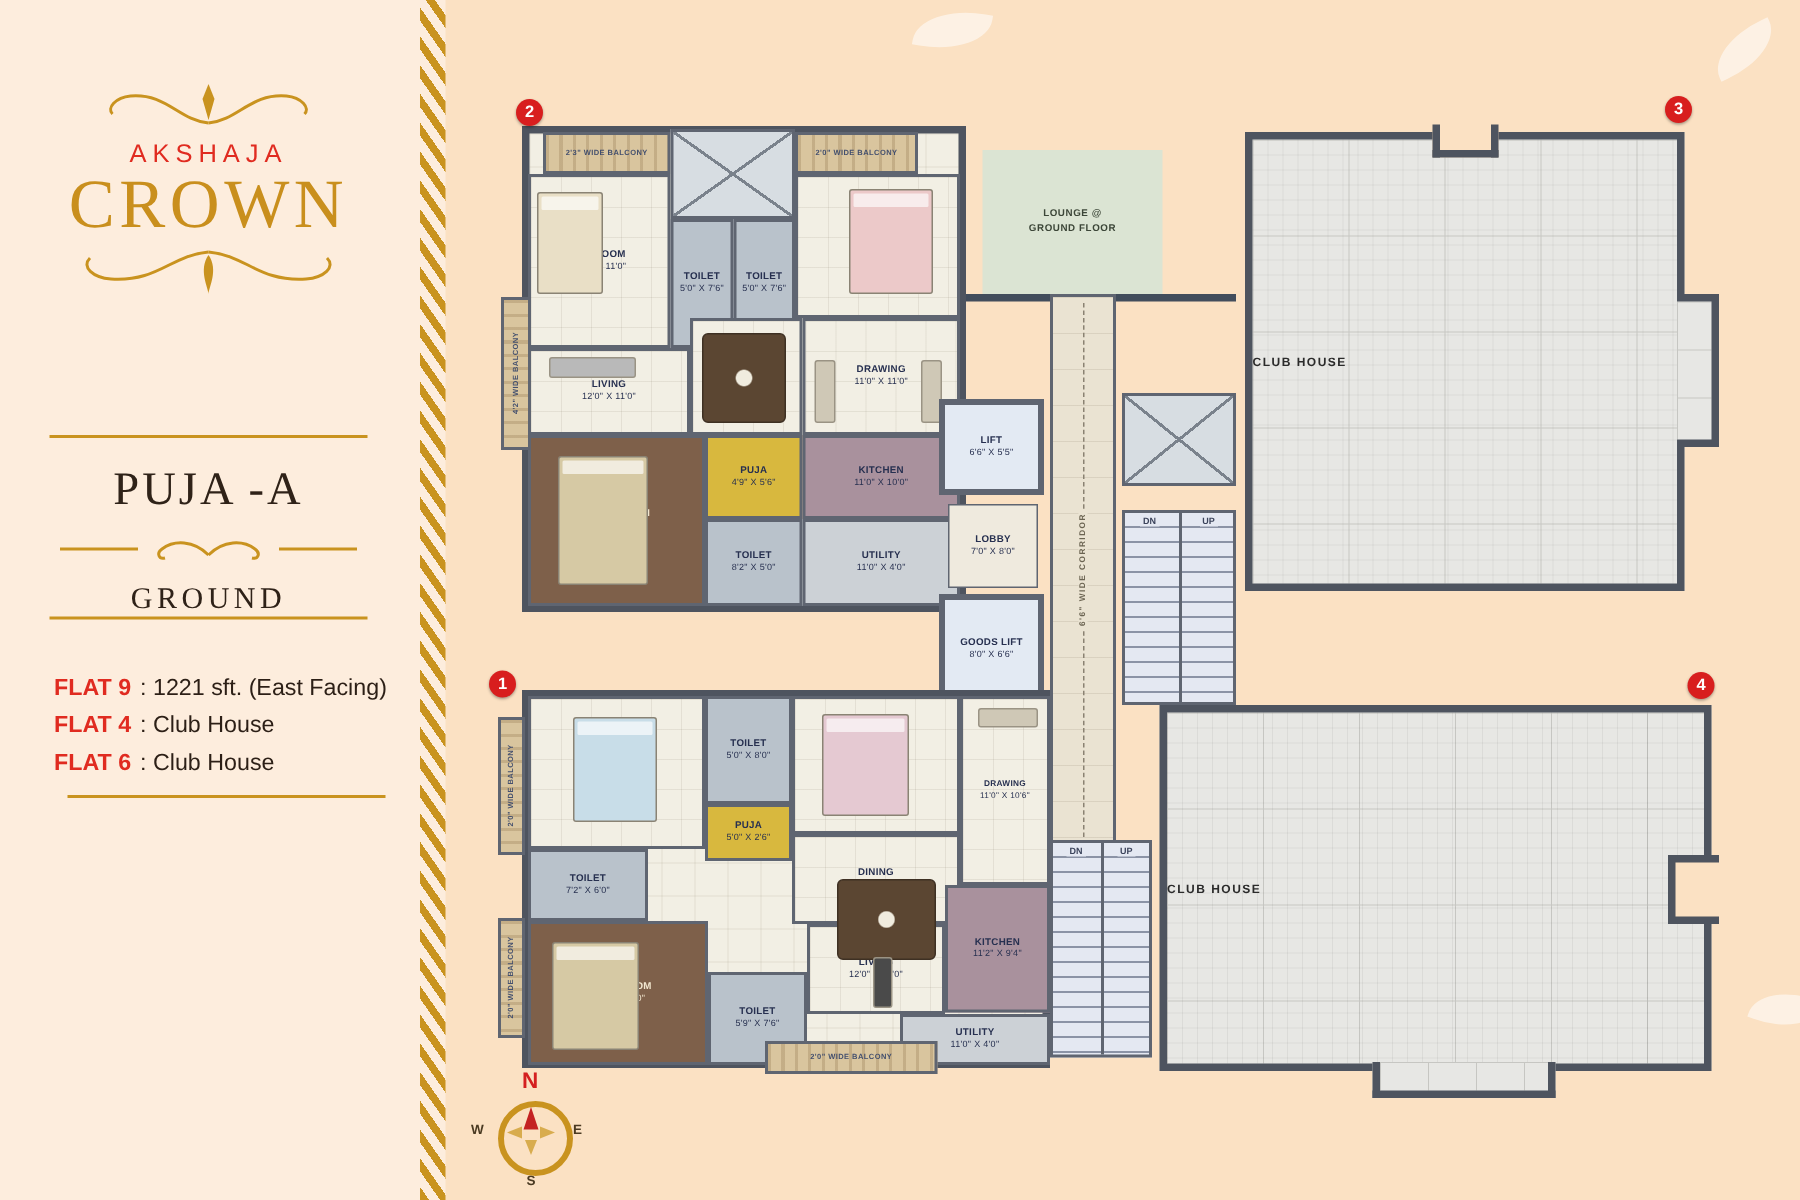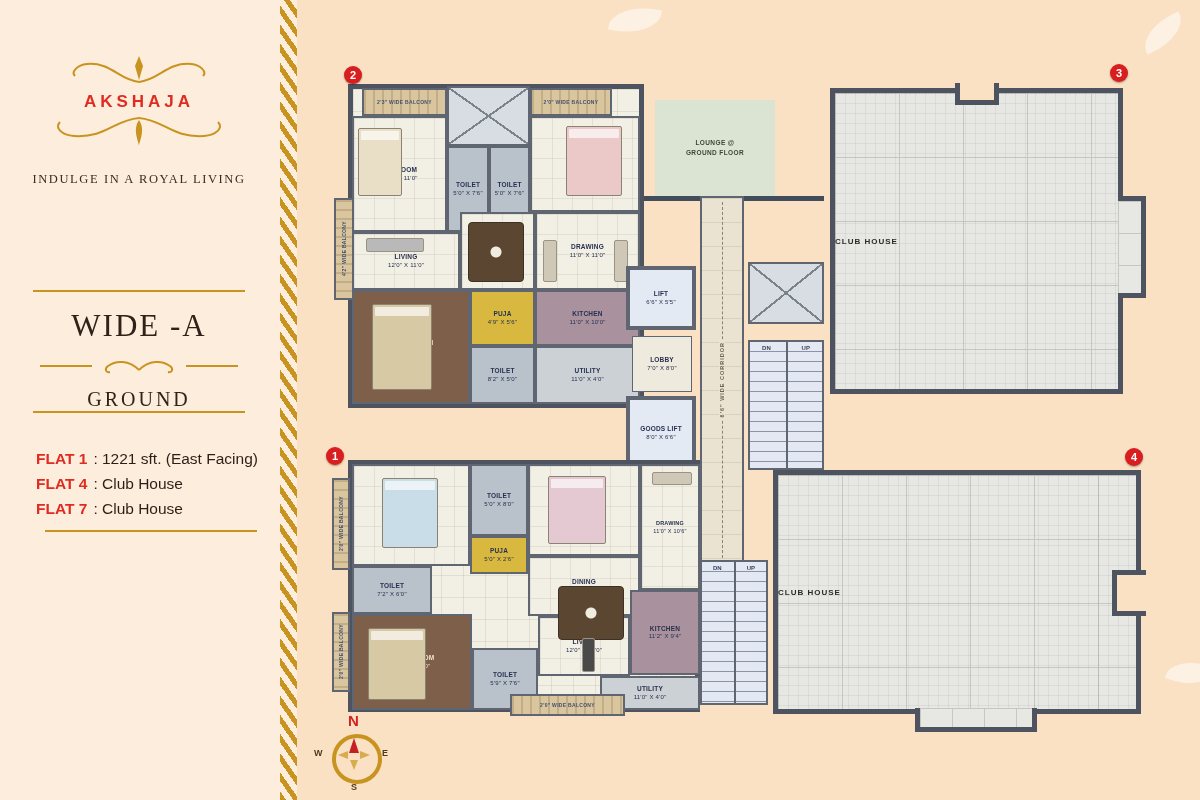--- a/index.html
+++ b/index.html
@@ -4,21 +4,21 @@
 <style>
   html,body{margin:0;padding:0;}
   .stage{position:relative;width:1200px;height:800px;background:#fbe1c3;overflow:hidden;
          font-family:"Liberation Sans",sans-serif;}
   
   .sidebar{position:absolute;left:0;top:0;width:278px;height:800px;background:#fdeddd;}
   .rope{position:absolute;left:278px;top:0;width:17px;height:800px;
         background:repeating-linear-gradient(55deg,#c9931f 0 5px,#fdeddd 5px 11px);
         border-left:2px solid #fdeddd;}
   .logo-block{position:absolute;left:0;top:52px;width:278px;text-align:center;}
-  .brand{color:#e02b20;font-weight:700;font-size:17px;letter-spacing:4px;margin-top:2px;}
+  .brand{color:#e02b20;font-weight:400;font-size:17px;letter-spacing:4px;margin-top:2px;}
   .crown{color:#c98f1d;font-family:"Liberation Serif",serif;font-size:46px;letter-spacing:3px;
          margin-top:-4px;font-weight:400;}
   .tagline{color:#3a2a20;font-family:"Liberation Serif",serif;font-size:12.5px;letter-spacing:1.6px;
            margin-top:16px;}
   .rule{height:2px;background:#c9931f;margin:0 auto;width:212px;}
   .titles{position:absolute;left:0;top:290px;width:278px;text-align:center;color:#2f2218;}
   .block-title{font-family:"Liberation Serif",serif;font-size:31px;letter-spacing:2px;margin:16px 0 12px;}
   .orn-row{display:flex;align-items:center;justify-content:center;gap:4px;margin:2px 0;}
   .orn-row .rule{width:52px;margin:0;}
   .plans1{font-family:"Liberation Serif",serif;font-size:20px;letter-spacing:3px;margin-top:12px;}
@@ -119,58 +119,58 @@
   <div class="sidebar">
     <div class="logo-block">
       <svg width="160" height="34" viewBox="0 0 160 34">
         <g fill="none" stroke="#c9931f" stroke-width="2">
           <path d="M80 30 C60 28 52 10 28 12 C18 13 12 20 16 24"></path>
           <path d="M80 30 C100 28 108 10 132 12 C142 13 148 20 144 24"></path>
           <path d="M80 28 L76 14 L80 4 L84 14 Z" fill="#c9931f" stroke="none"></path>
         </g>
       </svg>
       <div class="brand">AKSHAJA</div>
+      <div class="crown">CROWN</div>
       <svg width="190" height="40" viewBox="0 0 190 40">
         <g fill="none" stroke="#c9931f" stroke-width="2">
           <path d="M95 6 C70 8 62 26 30 24 C18 23 10 16 16 10"></path>
           <path d="M95 6 C120 8 128 26 160 24 C172 23 180 16 174 10"></path>
           <path d="M95 8 C88 18 95 30 95 34 C95 30 102 18 95 8" fill="#c9931f" stroke="none"></path>
         </g>
       </svg>
-      <div class="tagline">INDULGE IN A ROYAL LIVING</div>
     </div>
 
     <div class="titles">
       <div class="rule"></div>
-      <div class="block-title">WIDE -A</div>
+      <div class="block-title">PUJA -A</div>
       <div class="orn-row">
         <div class="rule"></div>
         <svg width="86" height="20" viewBox="0 0 86 20">
           <g fill="none" stroke="#c9931f" stroke-width="2">
             <path d="M43 14 C33 4 20 4 12 10 C8 13 10 17 14 16"></path>
             <path d="M43 14 C53 4 66 4 74 10 C78 13 76 17 72 16"></path>
           </g>
         </svg>
         <div class="rule"></div>
       </div>
       <div class="plans1">GROUND</div>
       <div class="rule"></div>
     </div>
 
     <div class="flat-list">
       <div class="flat-row">
-        <span class="flat-label">FLAT 1</span>
+        <span class="flat-label">FLAT 9</span>
         <span class="flat-value">: 1221 sft. (East Facing)</span>
       </div>
       <div class="flat-row">
         <span class="flat-label">FLAT 4</span>
         <span class="flat-value">: Club House</span>
       </div>
       <div class="flat-row">
-        <span class="flat-label">FLAT 7</span>
+        <span class="flat-label">FLAT 6</span>
         <span class="flat-value">: Club House</span>
       </div>
       <div class="rule" style="width:212px;margin-top:12px;"></div>
     </div>
   </div>
   <div class="rope"></div>
 
   <div class="badge" style="left:344px;top:66px;">2</div>
   <div class="unit" style="left:348px;top:84px;width:296px;height:324px;"></div>
 

